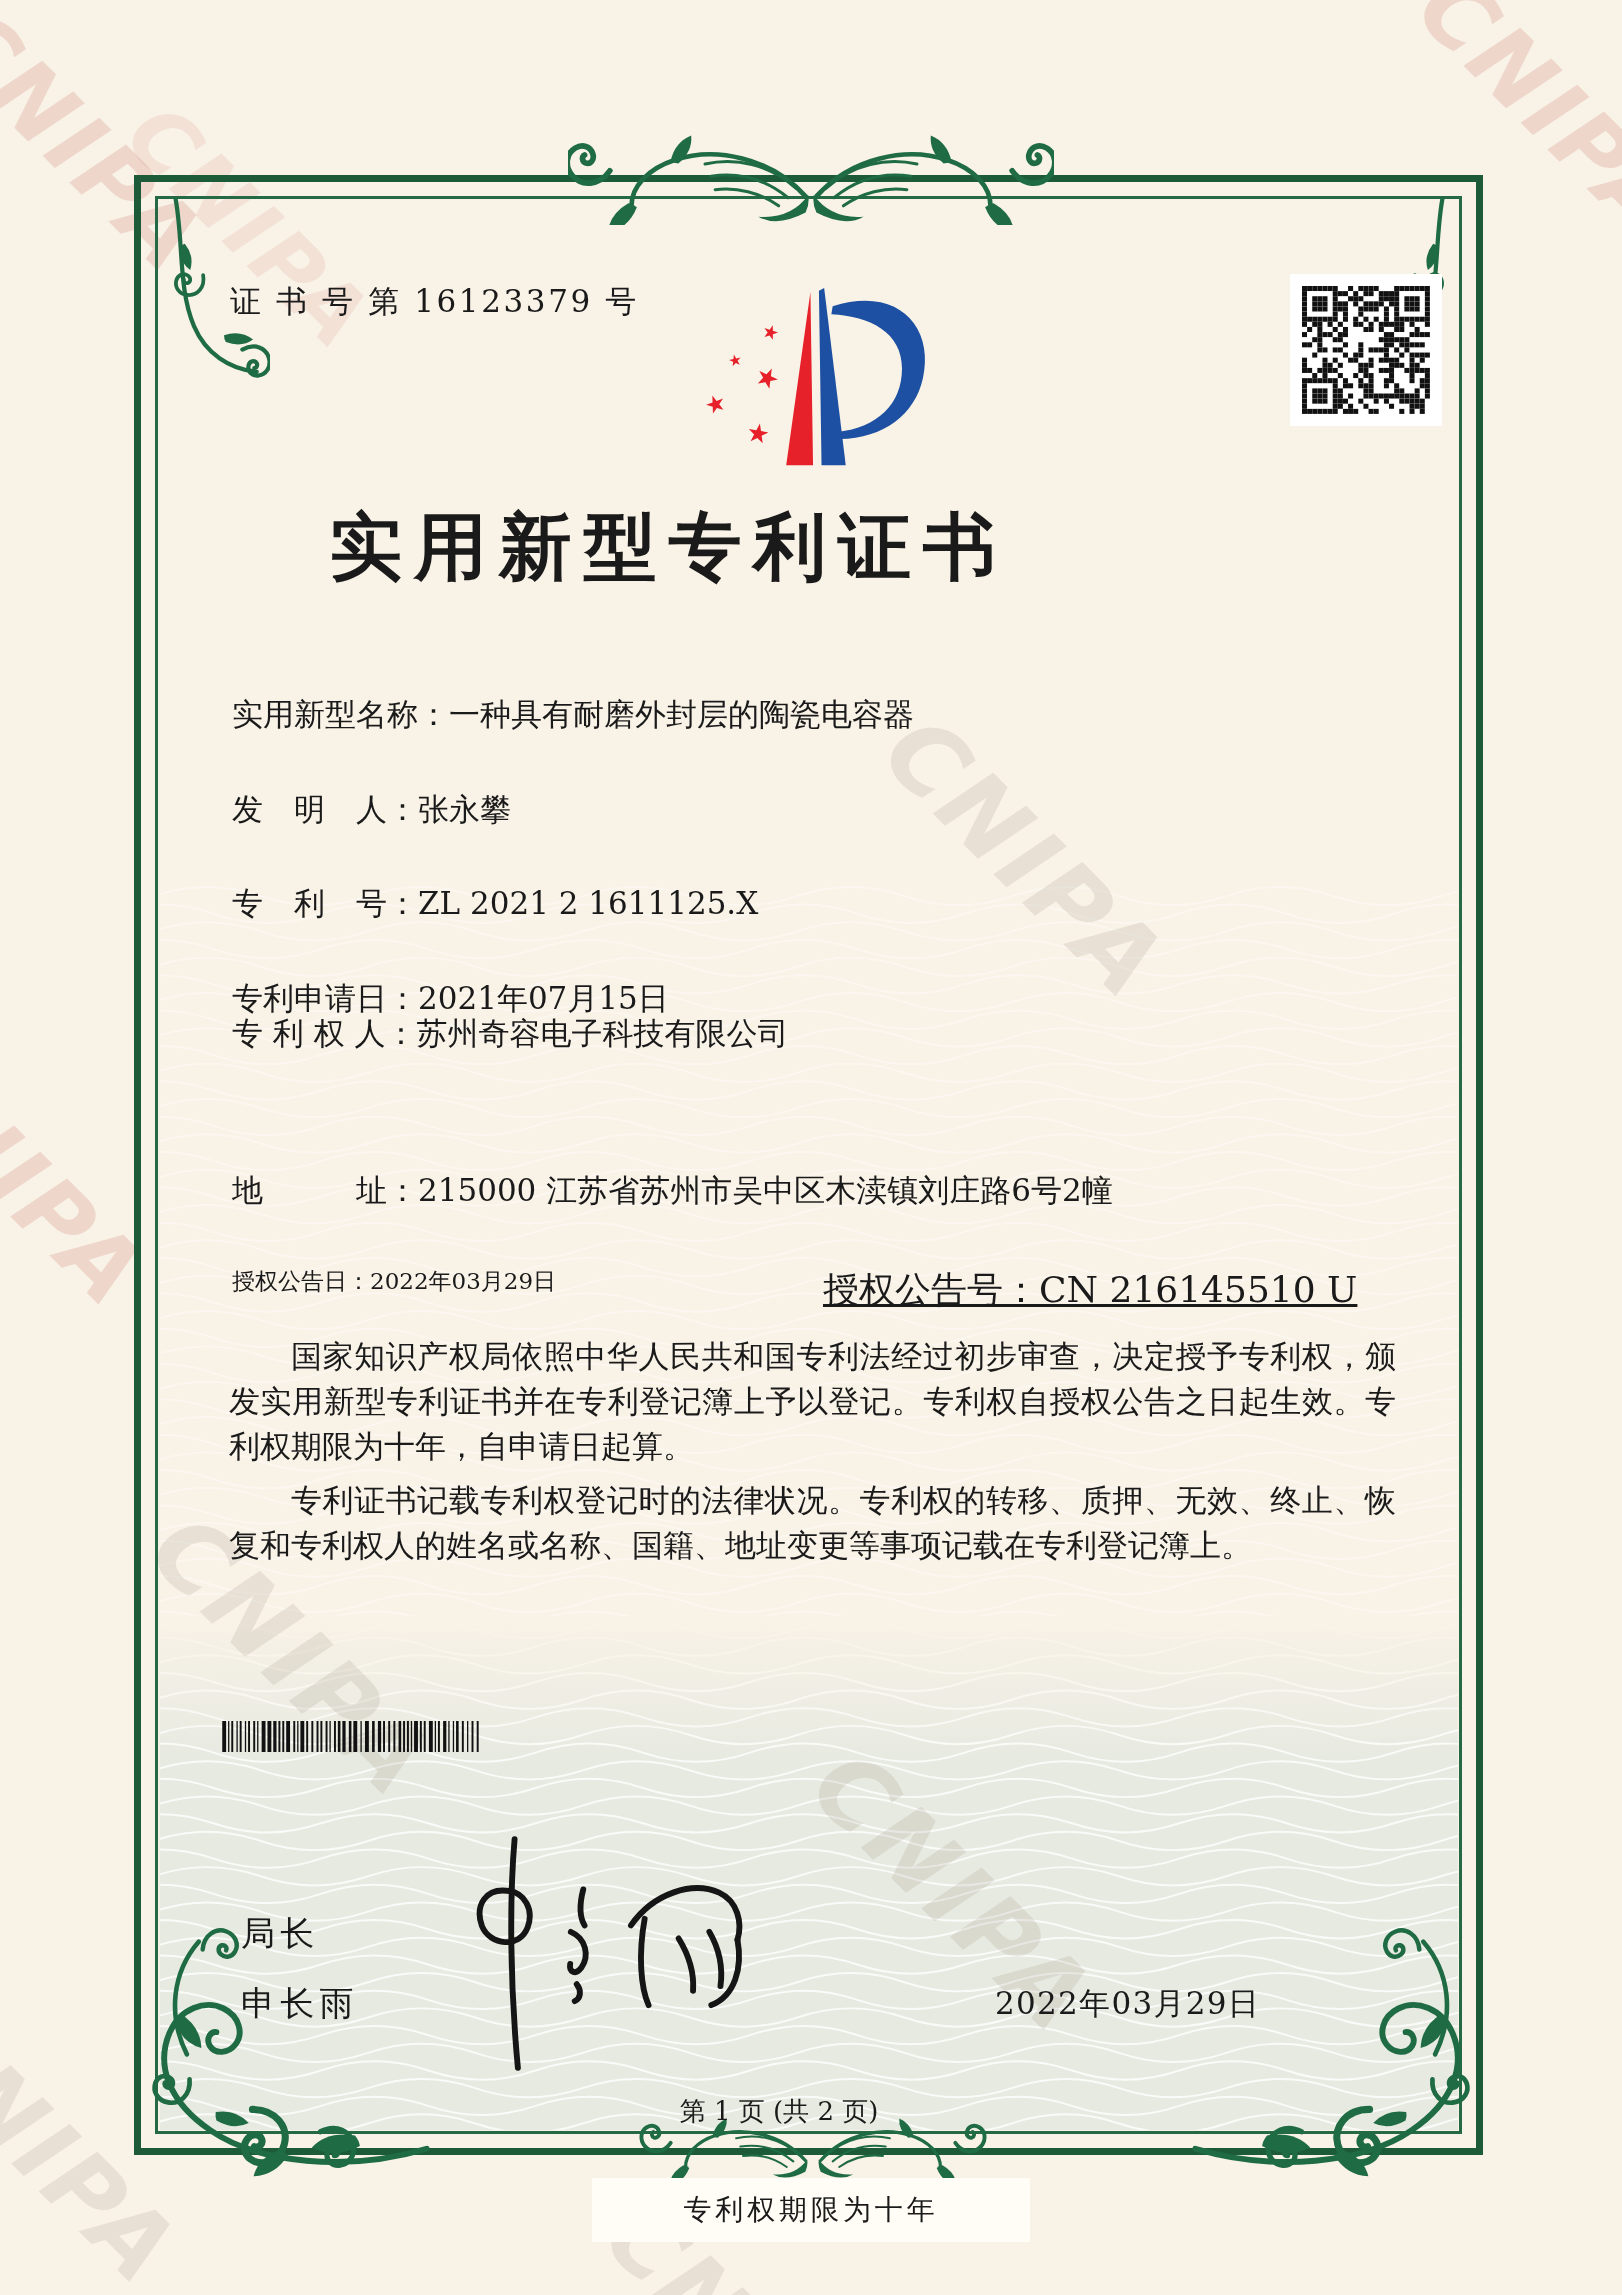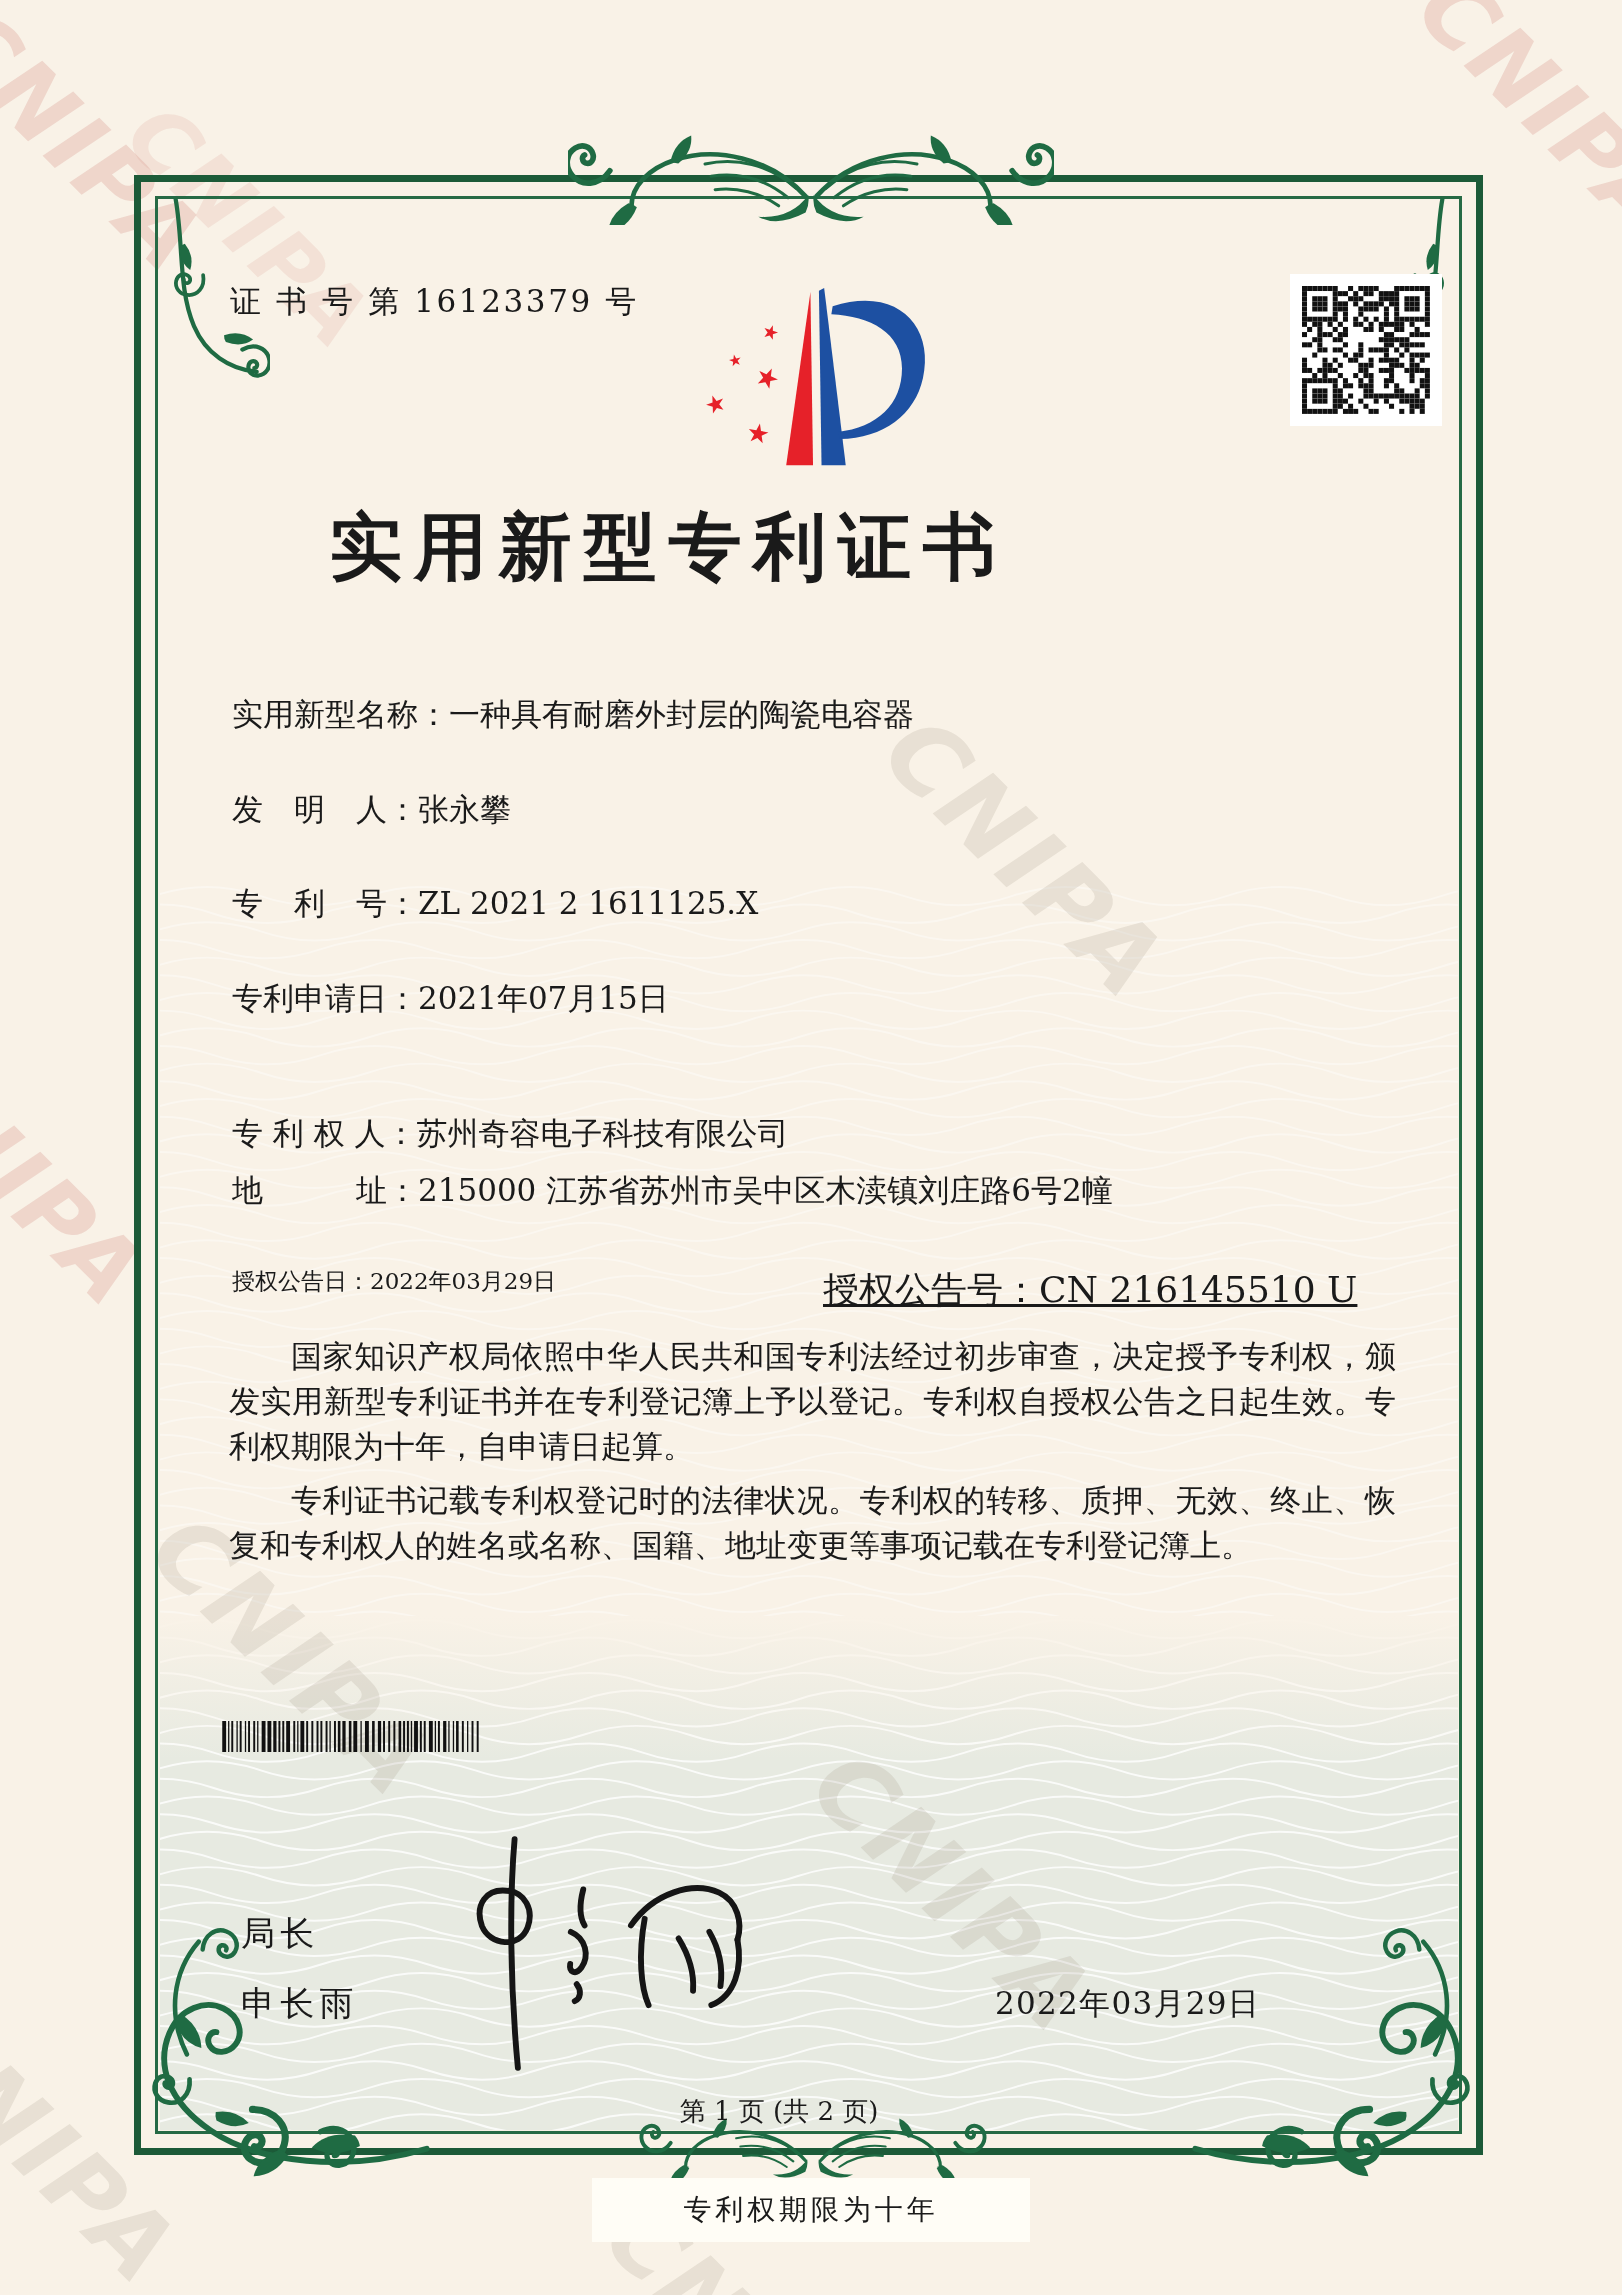--- a/index.html
+++ b/index.html
@@ -567,21 +567,21 @@
         <rect x="180.32" y="188.16" width="7.68" height="7.68" fill="#111"></rect>
       </svg>
   </div>
 
   <div id="title" class="txt song">实用新型专利证书</div>
 
   <div class="txt row song" style="top:694px"><span>实用新型名称：</span><span>一种具有耐磨外封层的陶瓷电容器</span></div>
   <div class="txt row song" style="top:789px"><span>发　明　人：</span><span>张永攀</span></div>
   <div class="txt row song" style="top:883px"><span>专　利　号：</span><span>ZL 2021 2 1611125.X</span></div>
   <div class="txt row song" style="top:978px"><span>专利申请日：</span><span>2021年07月15日</span></div>
-  <div class="txt row song" style="top:1113px"><span>专 利 权 人：</span><span>苏州奇容电子科技有限公司</span></div>
+  <div class="txt row song" style="top:1013px"><span>专 利 权 人：</span><span>苏州奇容电子科技有限公司</span></div>
   <div class="txt row song" style="top:1170px"><span>地　　　址：</span><span>215000 江苏省苏州市吴中区木渎镇刘庄路6号2幢</span></div>
 
   <div id="grantLeft" class="txt song" style="top:1266px"><span>授权公告日：</span><span>2022年03月29日</span></div>
   <div id="grantRight" class="txt song" style="top:1266px"><span>授权公告号：</span><span>CN 216145510 U</span></div>
 
   <div id="body" class="txt song">
     <p>国家知识产权局依照中华人民共和国专利法经过初步审查，决定授予专利权，颁发实用新型专利证书并在专利登记簿上予以登记。专利权自授权公告之日起生效。专利权期限为十年，自申请日起算。</p>
     <p>专利证书记载专利权登记时的法律状况。专利权的转移、质押、无效、终止、恢复和专利权人的姓名或名称、国籍、地址变更等事项记载在专利登记簿上。</p>
   </div>
 

